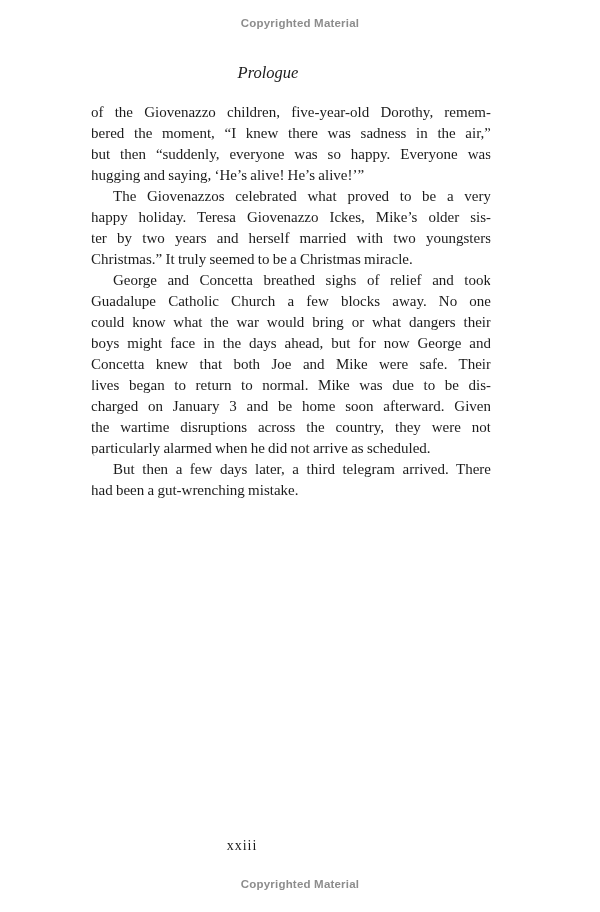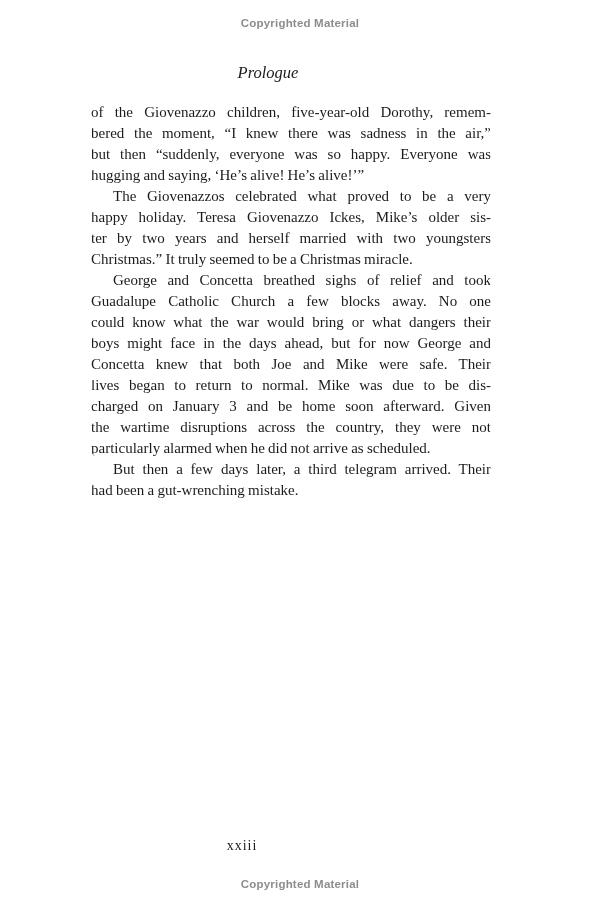--- a/index.html
+++ b/index.html
@@ -97,21 +97,21 @@
         <div class="line">Guadalupe Catholic Church a few blocks away. No one</div>
         <div class="line">could know what the war would bring or what dangers their</div>
         <div class="line">boys might face in the days ahead, but for now George and</div>
         <div class="line">Concetta knew that both Joe and Mike were safe. Their</div>
         <div class="line">lives began to return to normal. Mike was due to be dis-</div>
         <div class="line">charged on January 3 and be home soon afterward. Given</div>
         <div class="line">the wartime disruptions across the country, they were not</div>
         <div class="line para-last">particularly alarmed when he did not arrive as scheduled.</div>
       </div>
       <div class="paragraph">
-        <div class="line indent">But then a few days later, a third telegram arrived. Their</div>
+        <div class="line indent">But then a few days later, a third telegram arrived. There</div>
         <div class="line para-last">had been a gut-wrenching mistake.</div>
       </div>
     </div>
 
   <div class="page-number">xxiii</div>
 
   <div class="copyright bottom">Copyrighted Material</div>
 </div>
 
 </body></html>

